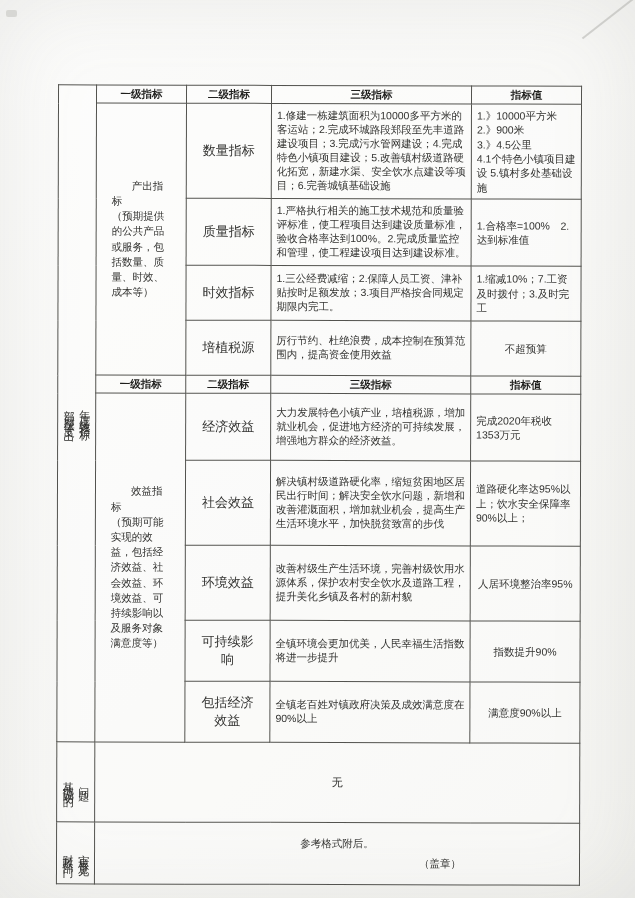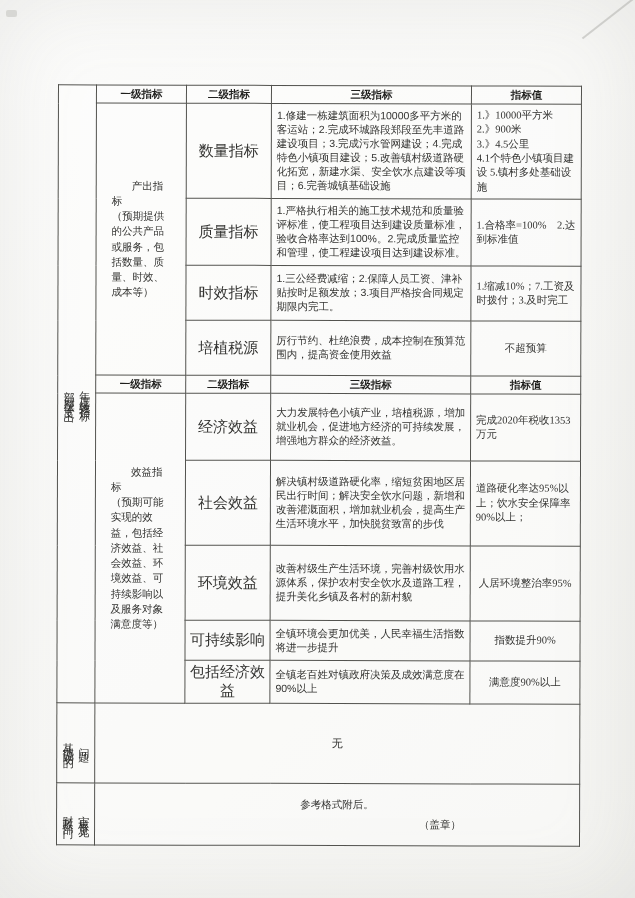--- a/index.html
+++ b/index.html
@@ -33,28 +33,28 @@
     border-collapse:collapse; table-layout:fixed;
     transform:rotate(0.15deg);
     background:rgba(255,255,255,.35);
   }
   td { border:1px solid #53534f; vertical-align:middle; overflow:hidden; }
   .hdr { font-weight:bold; text-align:center; font-size:10.5px; color:#1f1f1d; }
   .lv1 {
     font-size:10.5px; line-height:1.45; padding:4px 15px;
     white-space:pre-line; text-align:left; text-indent:20px; color:#333331;
   }
-  .lv2 { font-size:15px; text-align:center; color:#333331; padding:2px; }
+  .lv2 { font-size:13px; text-align:center; color:#333331; padding:12px; }
   .lv3 {
     font-size:10.5px; line-height:1.33; text-align:left;
     padding:3px 5px; color:#333331; white-space:pre-line;margin-left:29px;
   }
   .val {
     font-size:10.5px; line-height:1.38; text-align:left;
-    padding:3px 5px; color:#333331; white-space:pre-line;font-family:Liberation Serif, serif;
+    padding:3px 5px; color:#333331; white-space:pre-line;
   }
   .val.center { text-align:center;margin-left:20px; }
   .vlabel-cell { padding:2px; }
   .vwrap { display:flex; justify-content:center; align-items:center; gap:3px; }
   .vcol {
     writing-mode:vertical-rl; text-orientation:upright;
     font-size:11px; letter-spacing:4px; color:#2c2c2a; line-height:1.15;
   }
   .merged-center { text-align:center; font-size:11px; color:#333331; }
   .review-cell { padding:8px 0; }

